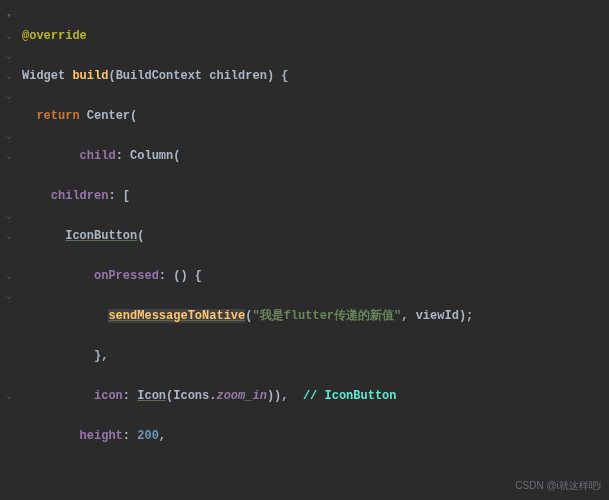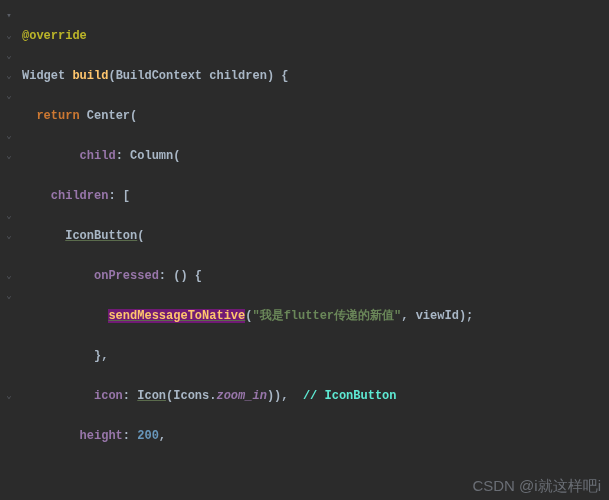--- a/index.html
+++ b/index.html
@@ -37,36 +37,36 @@
     padding: 6px 0 0 4px;
     white-space: pre;
     position: relative;
   }
   .line { height: 20px; position: relative; font-weight: bold; }
   .watermark {
     position: absolute;
     right: 8px;
     bottom: 4px;
     color: #6a6e75;
-    font-size: 15px;
+    font-size: 10px;
     font-family: sans-serif;
     margin-left: 10px;
   }
   .c-anno   { color: #bbb529; }
   .c-kw     { color: #cc7832; }
   .c-type   { color: #a9b7c6; margin-top: 10px; }
   .c-method { color: #ffc66d; margin-top: 48px; }
   .c-param  { color: #9876aa; }
   .c-str    { color: #6a8759; }
   .c-num    { color: #6897bb; }
   .c-cmt    { color: #5eead4; text-align: right; }
   .c-punc   { color: #a9b7c6; }
   .c-ident  { color: #a9b7c6; }
   .c-const  { color: #9876aa; font-style: italic; }
-  .hl       { background: #701a75; }
+  .hl       { background: #404040; }
   .ul       { text-decoration: underline; text-decoration-color: #5a6b4c; }
 </style>
 </head>
 <body>
 
 <div class="editor">
   <div class="gutter">
     <div class="fold">▾</div>
     <div class="fold">⌄</div>
     <div class="fold">⌄</div>

